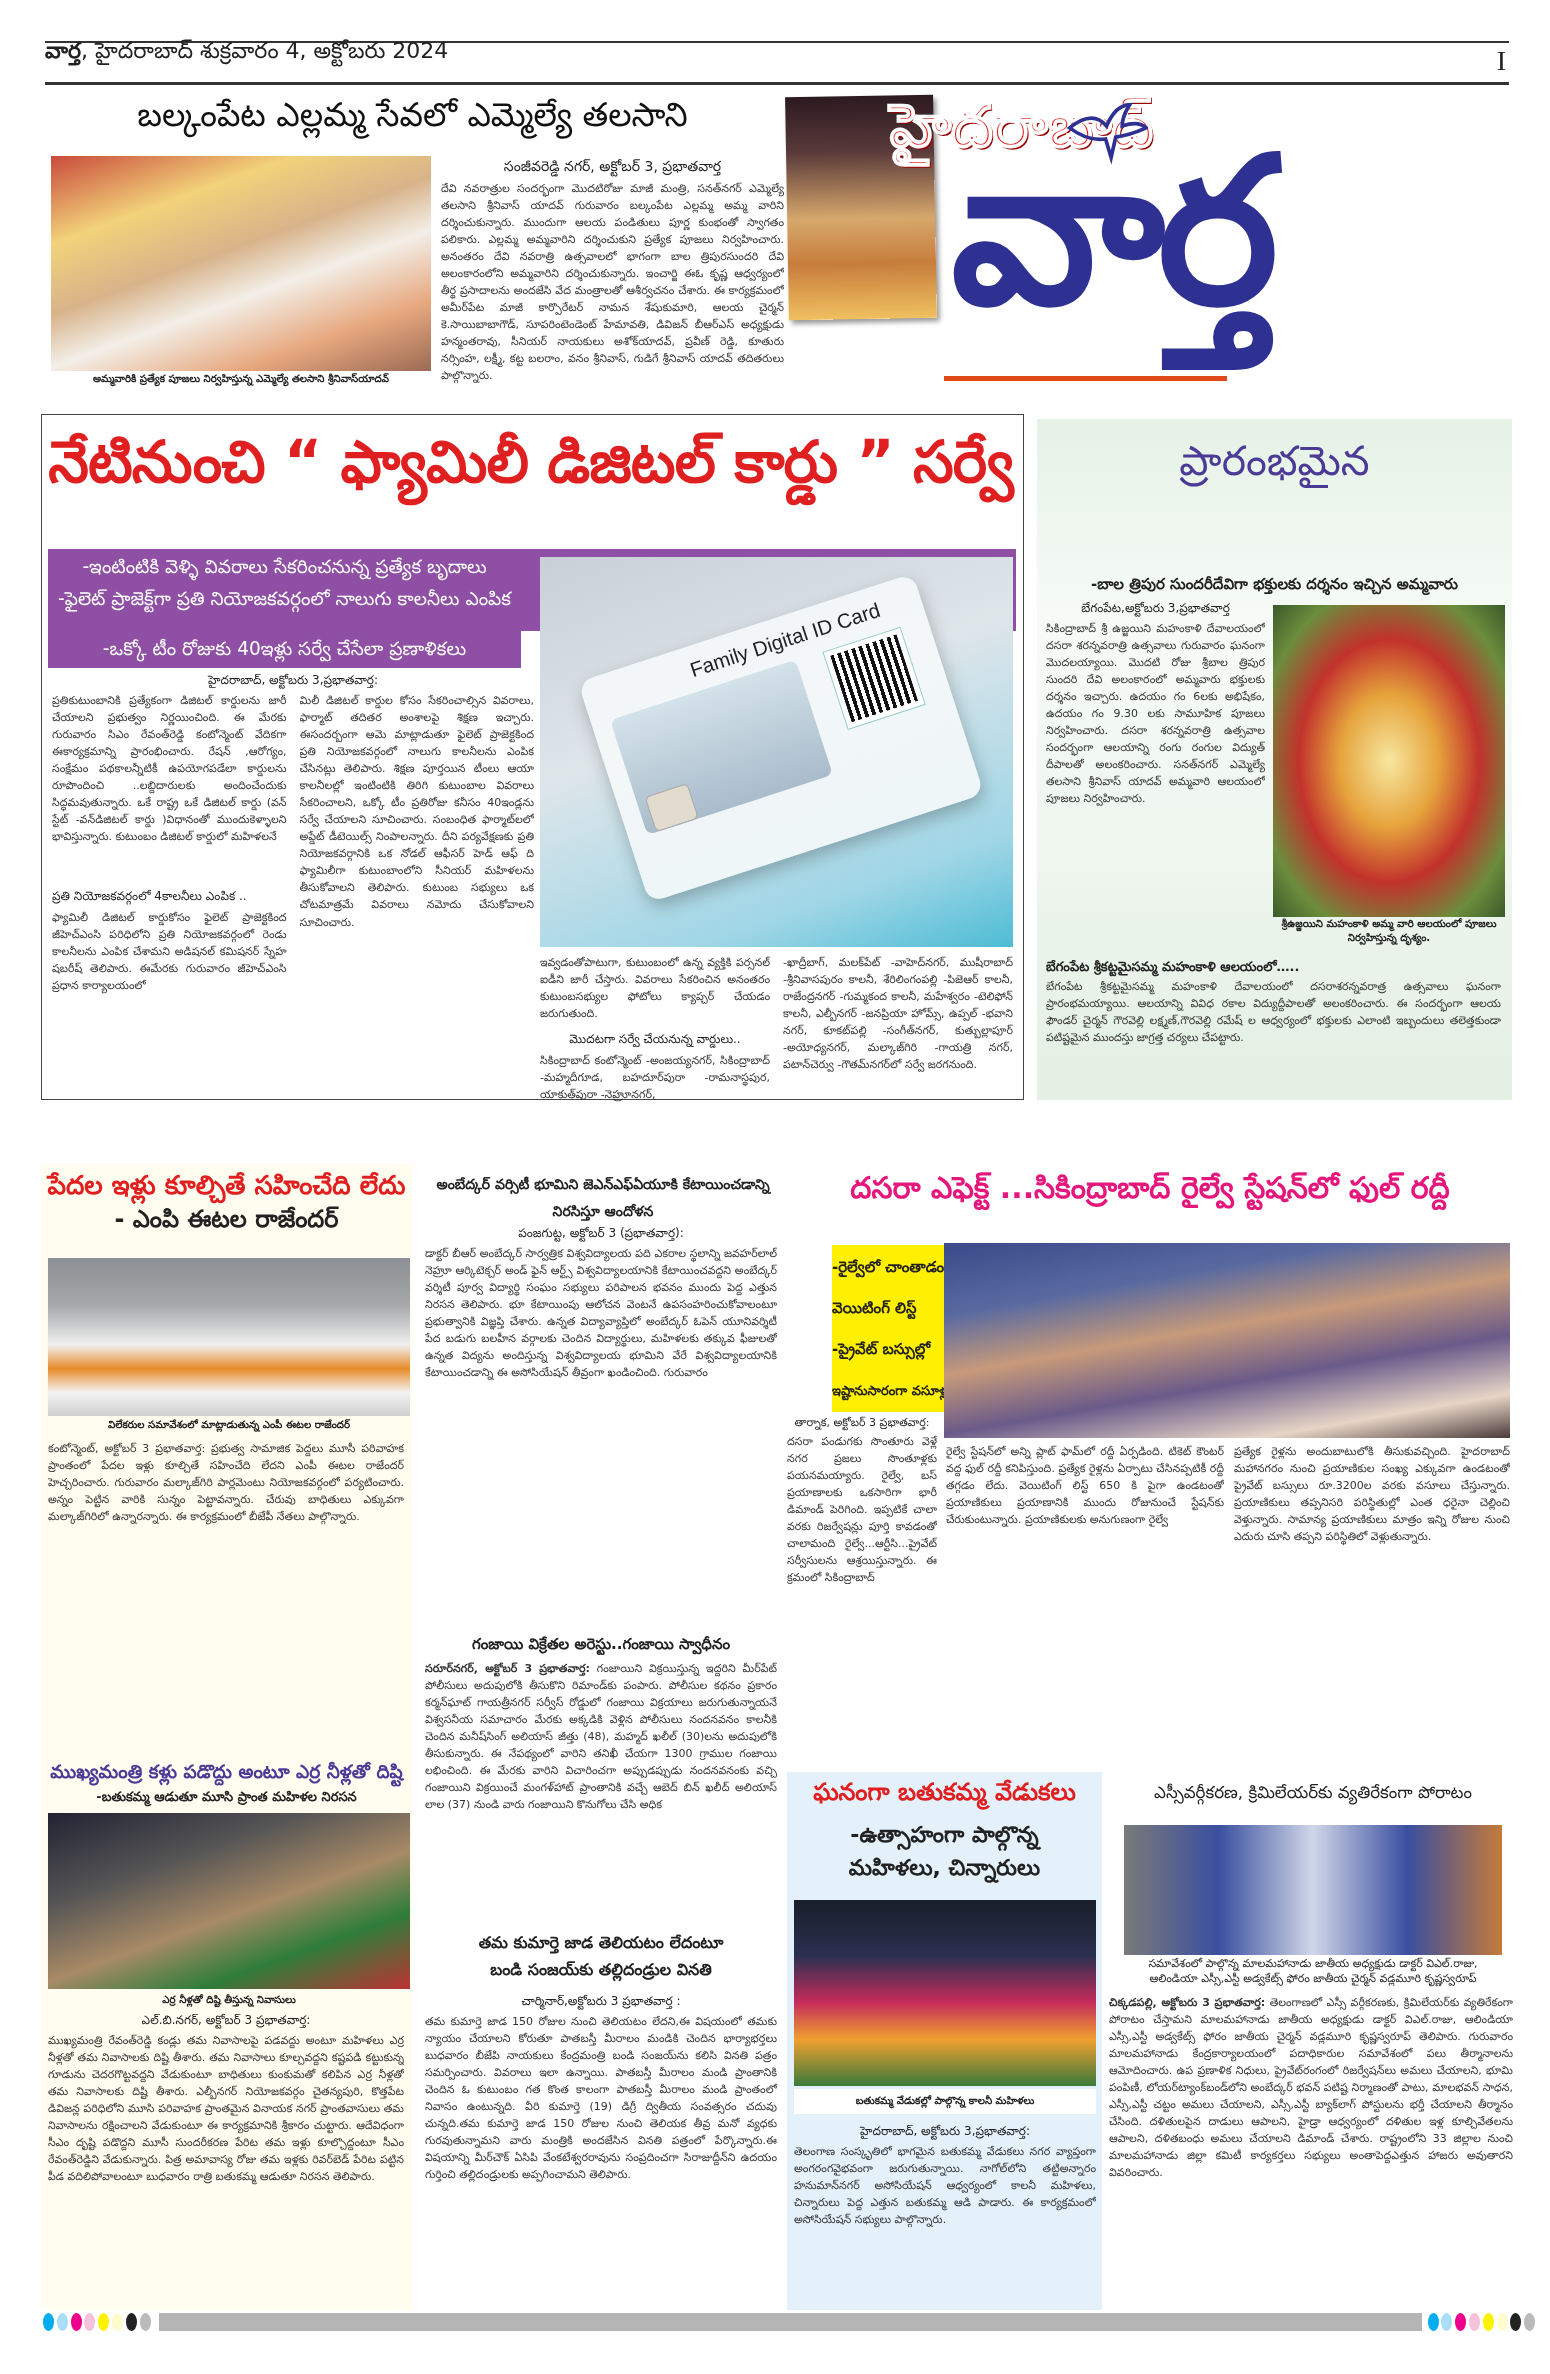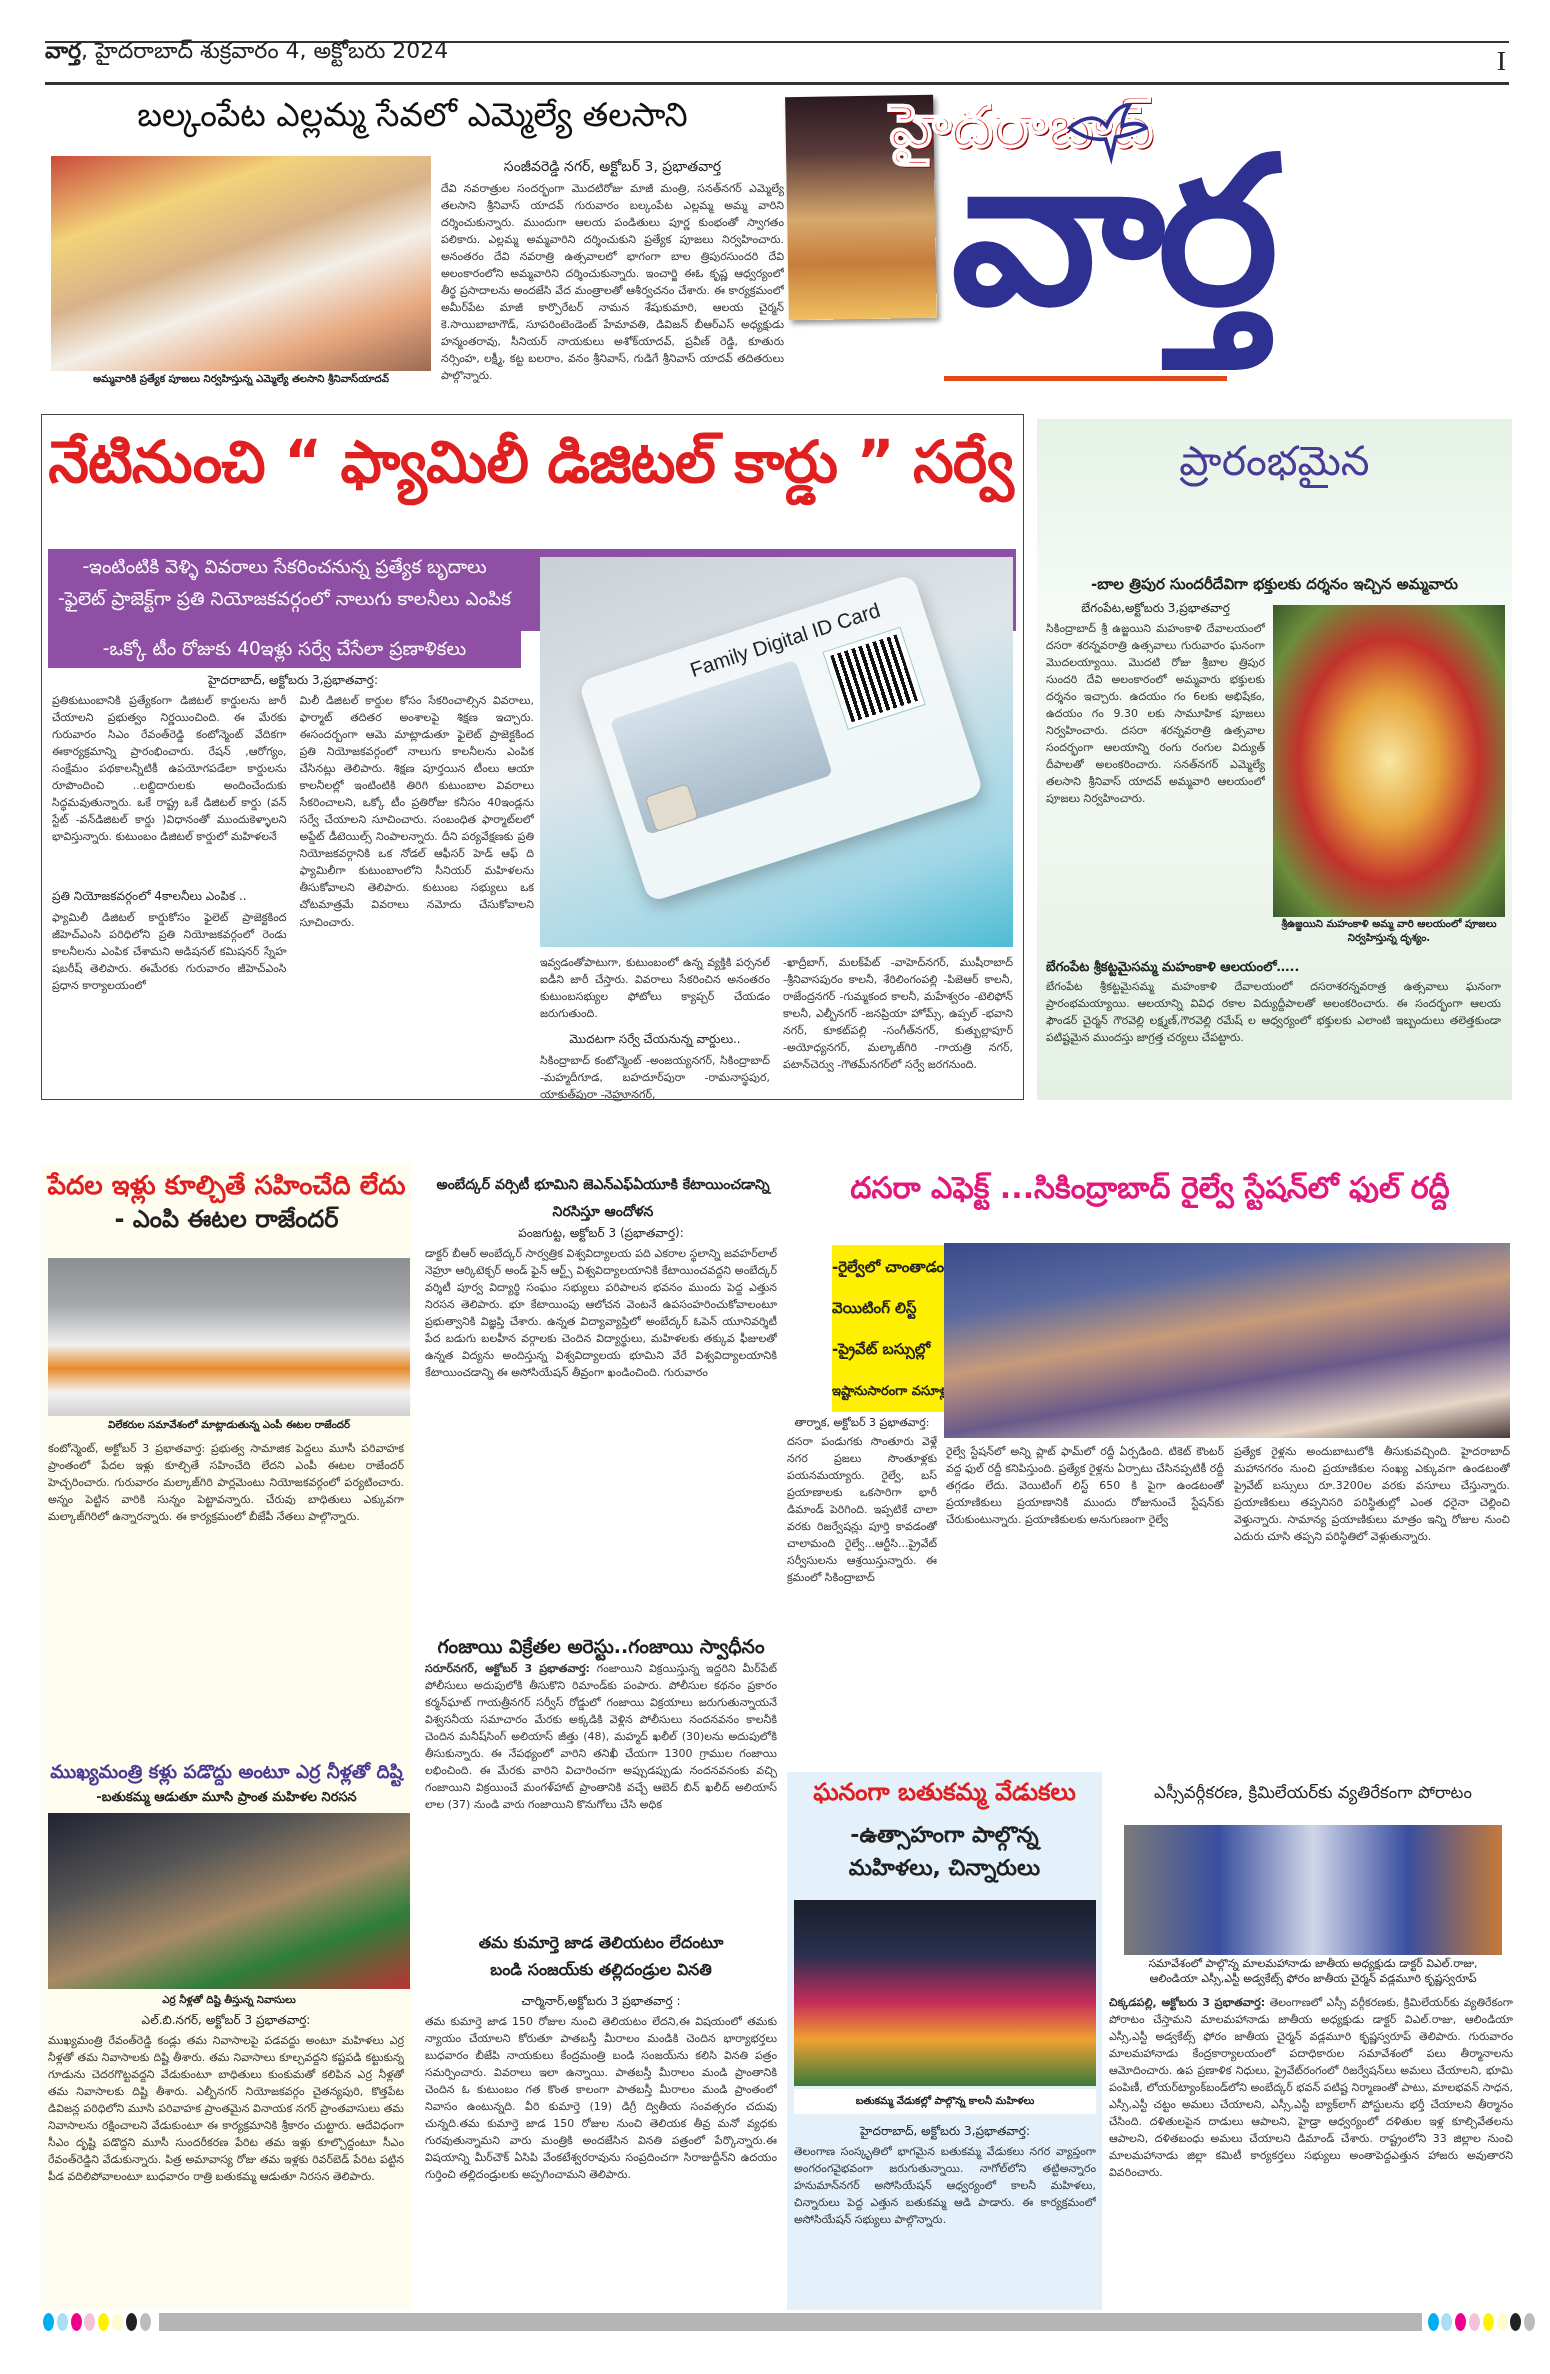--- a/index.html
+++ b/index.html
@@ -119,21 +119,21 @@
   <div class="dateline">ఎల్.బి.నగర్, అక్టోబర్ 3 ప్రభాతవార్త:</div>
   <div class="body-text" style="height:269px">ముఖ్యమంత్రి రేవంత్‌రెడ్డి కండ్లు తమ నివాసాలపై పడవద్దు అంటూ మహిళలు ఎర్ర నీళ్లతో తమ నివాసాలకు దిష్టి తీశారు. తమ నివాసాలు కూల్చవద్దని కష్టపడి కట్టుకున్న గూడును చెదరగొట్టవద్దని వేడుకుంటూ బాధితులు కుంకుమతో కలిపిన ఎర్ర నీళ్లతో తమ నివాసాలకు దిష్టి తీశారు. ఎల్బీనగర్ నియోజకవర్గం చైతన్యపురి, కొత్తపేట డివిజన్ల పరిధిలోని మూసి పరివాహక ప్రాంతమైన వినాయక నగర్ ప్రాంతవాసులు తమ నివాసాలను రక్షించాలని వేడుకుంటూ ఈ కార్యక్రమానికి శ్రీకారం చుట్టారు. ఆదేవిధంగా సీఎం దృష్టి పడొద్దని మూసీ సుందరీకరణ పేరిట తమ ఇళ్లు కూల్చొద్దంటూ సీఎం రేవంత్‌రెడ్డిని వేడుకున్నారు. పిత్ర అమావాస్య రోజు తమ ఇళ్లకు రివర్‌బెడ్ పేరిట పట్టిన పీడ వదిలిపోవాలంటూ బుధవారం రాత్రి బతుకమ్మ ఆడుతూ నిరసన తెలిపారు.</div>
 </div>
 
 <div class="abs h1" style="left:427px;top:1171px;width:352px;font-size:14px;line-height:1.9">అంబేద్కర్ వర్సిటీ భూమిని జెఎన్ఎఫ్ఏయూకి కేటాయించడాన్ని నిరసిస్తూ ఆందోళన</div>
 <div class="abs" style="left:425px;top:1226px;width:352px">
   <div class="dateline">పంజగుట్ట, అక్టోబర్ 3 (ప్రభాతవార్త):</div>
   <div class="body-text" style="height:394px">డాక్టర్ బీఆర్ అంబేద్కర్ సార్వత్రిక విశ్వవిద్యాలయ పది ఎకరాల స్థలాన్ని జవహర్‌లాల్ నెహ్రూ ఆర్కిటెక్చర్ అండ్ ఫైన్ ఆర్ట్స్ విశ్వవిద్యాలయానికి కేటాయించవద్దని అంబేద్కర్ వర్శిటీ పూర్వ విద్యార్థి సంఘం సభ్యులు పరిపాలన భవనం ముందు పెద్ద ఎత్తున నిరసన తెలిపారు. భూ కేటాయింపు ఆలోచన వెంటనే ఉపసంహరించుకోవాలంటూ ప్రభుత్వానికి విజ్ఞప్తి చేశారు. ఉన్నత విద్యావ్యాప్తిలో అంబేద్కర్ ఓపెన్ యూనివర్శిటీ పేద బడుగు బలహీన వర్గాలకు చెందిన విద్యార్థులు, మహిళలకు తక్కువ ఫీజులతో ఉన్నత విద్యను అందిస్తున్న విశ్వవిద్యాలయ భూమిని వేరే విశ్వవిద్యాలయానికి కేటాయించడాన్ని ఈ అసోసియేషన్ తీవ్రంగా ఖండించింది. గురువారం</div>
 </div>
 
-<div class="abs h1" style="left:425px;top:1636px;width:352px;font-size:19px">గంజాయి విక్రేతల అరెస్టు..గంజాయి స్వాధీనం</div>
+<div class="abs h1" style="left:425px;top:1636px;width:352px;font-size:15px">గంజాయి విక్రేతల అరెస్టు..గంజాయి స్వాధీనం</div>
 <div class="abs body-text" style="left:425px;top:1660px;width:352px;height:260px">
   <b>సరూర్‌నగర్, అక్టోబర్ 3 ప్రభాతవార్త:</b>
   <span>గంజాయిని విక్రయిస్తున్న ఇద్దరిని మీర్‌పేట్ పోలీసులు అదుపులోకి తీసుకొని రిమాండ్‌కు పంపారు. పోలీసుల కథనం ప్రకారం కర్మన్‌ఘాట్ గాయత్రీనగర్ సర్వీస్ రోడ్డులో గంజాయి విక్రయాలు జరుగుతున్నాయనే విశ్వసనీయ సమాచారం మేరకు అక్కడికి వెళ్లిన పోలీసులు నందనవనం కాలనీకి చెందిన మనీష్‌సింగ్ అలియాస్ జీత్తు (48), మహ్మద్ ఖలీల్ (30)లను అదుపులోకి తీసుకున్నారు. ఈ నేపథ్యంలో వారిని తనిఖీ చేయగా 1300 గ్రాముల గంజాయి లభించింది. ఈ మేరకు వారిని విచారించగా అప్పుడప్పుడు నందనవనంకు వచ్చి గంజాయిని విక్రయించే మంగళ్‌హాట్ ప్రాంతానికి వచ్చే ఆబెద్ బిన్ ఖలీద్ అలియాస్ లాల (37) నుండి వారు గంజాయిని కొనుగోలు చేసి అధిక</span>
 </div>
 
 <div class="abs h1" style="left:425px;top:1929px;width:352px;font-size:16px;line-height:1.7">
   <div>తమ కుమార్తె జాడ తెలియటం లేదంటూ</div>
   <div>బండి సంజయ్‌కు తల్లిదండ్రుల వినతి</div>
 </div>
 <div class="abs" style="left:425px;top:1994px;width:352px">

